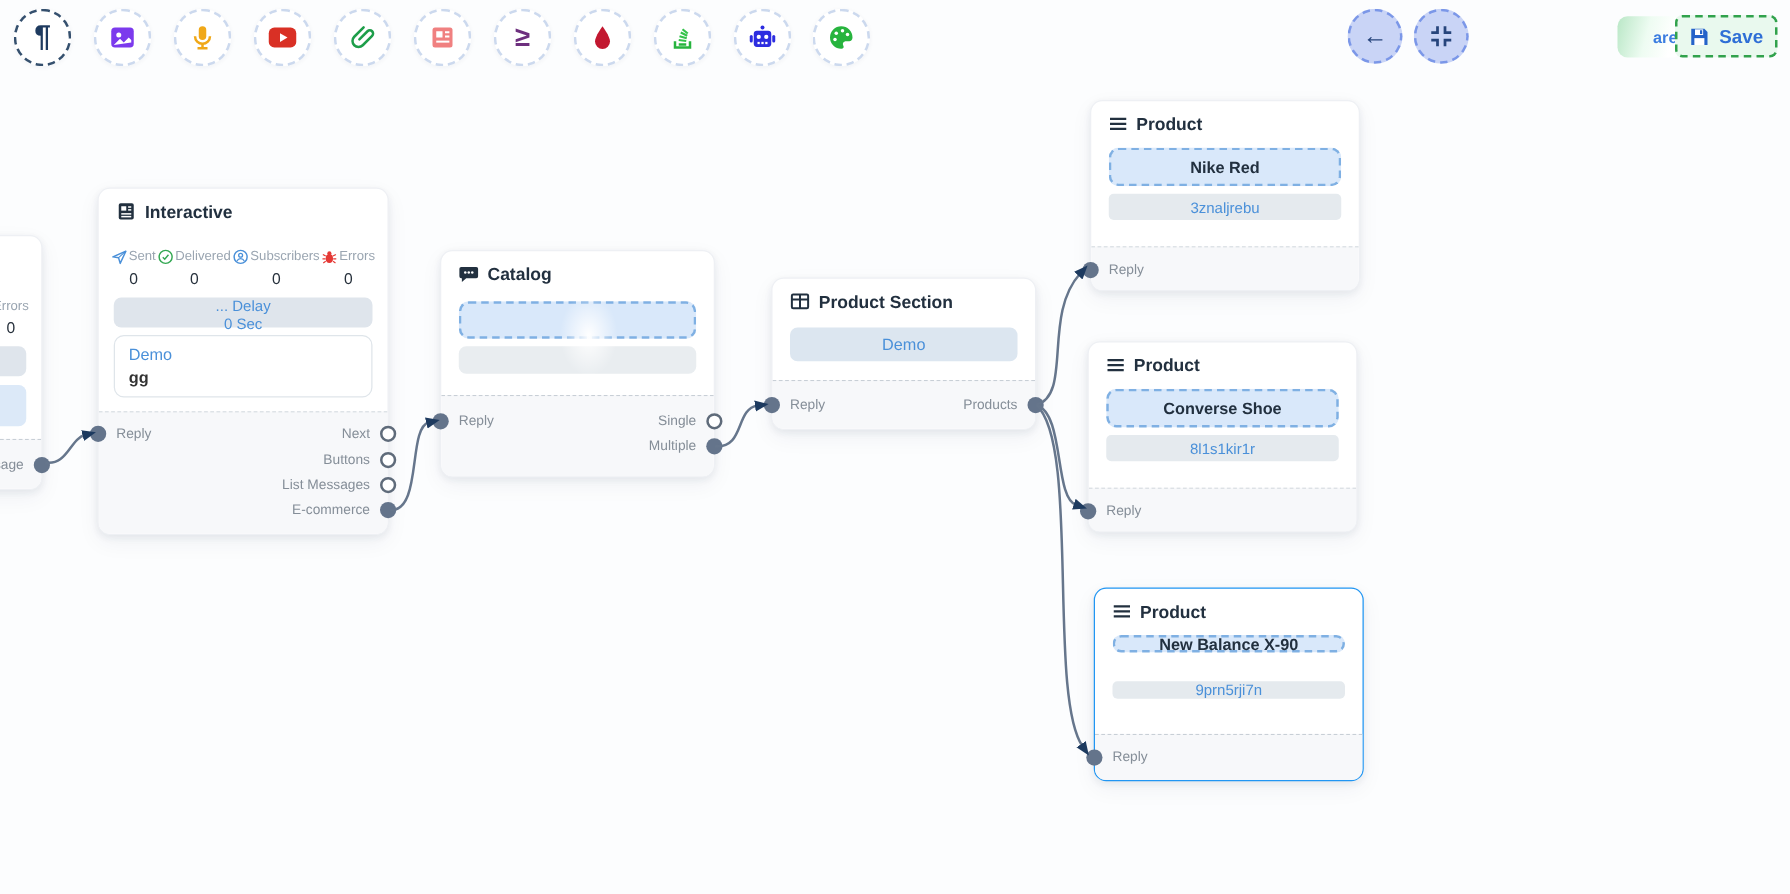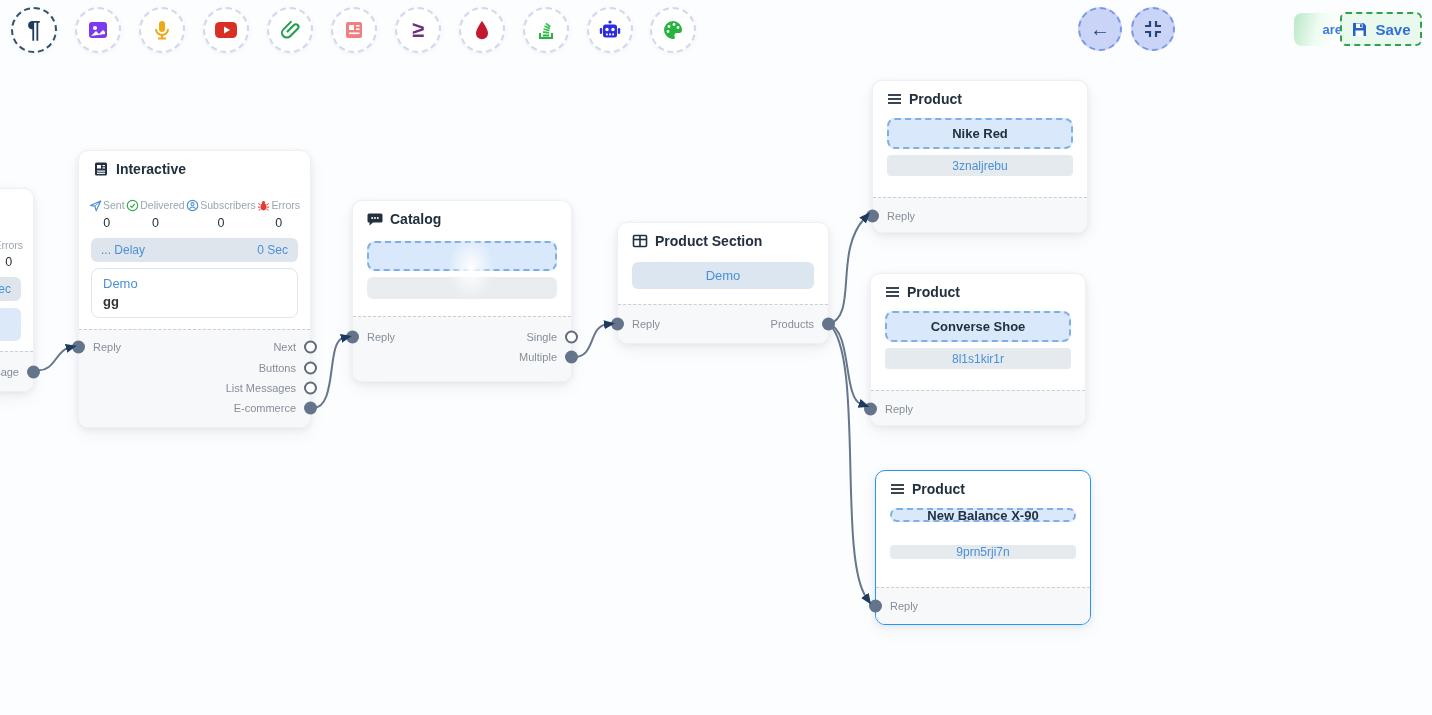--- a/index.html
+++ b/index.html
@@ -38,21 +38,21 @@
   .frow.in  { justify-content:flex-start; padding-left:14px; }
   .handle { position:absolute; width:13px; height:13px; border-radius:50%; top:50%;
     transform:translateY(-50%); cursor:crosshair; z-index:3; }
   .handle.filled { background:#64748b; }
   .handle.hollow { background:#fff; border:2.5px solid #5f6b7a; }
   .handle.out { right:-7px; }
   .handle.in  { left:-7px; }
 
   .chip { position:absolute; left:12px; right:12px; height:24px; background:#dfe5ec; border-radius:6px;
     display:flex; align-items:center; justify-content:space-between; padding:0 10px;
-    color:#4a90d9; font-size:12px; }
+    color:#4a90d9; font-size:12px;flex-direction:column; }
   .msg-box { position:absolute; left:12px; right:12px; border:1px solid #dfe5ea; border-radius:8px;
     padding:7px 11px; background:#fff; }
   .msg-title { color:#4a90d9; font-size:13px; }
   .msg-body { color:#333; font-size:13px; margin-top:3px;font-weight:bold; }
 
   .stats { position:absolute; left:10px; right:10px; top:48px; display:flex; justify-content:space-between; }
   .stat { display:flex; flex-direction:column; align-items:center; }
   .stat-top { display:flex; align-items:flex-start; gap:1px; font-size:10.5px; color:#9aa5b1; }
   .stat-val { font-size:12.5px; color:#27313c; margin-top:4px; }
 

